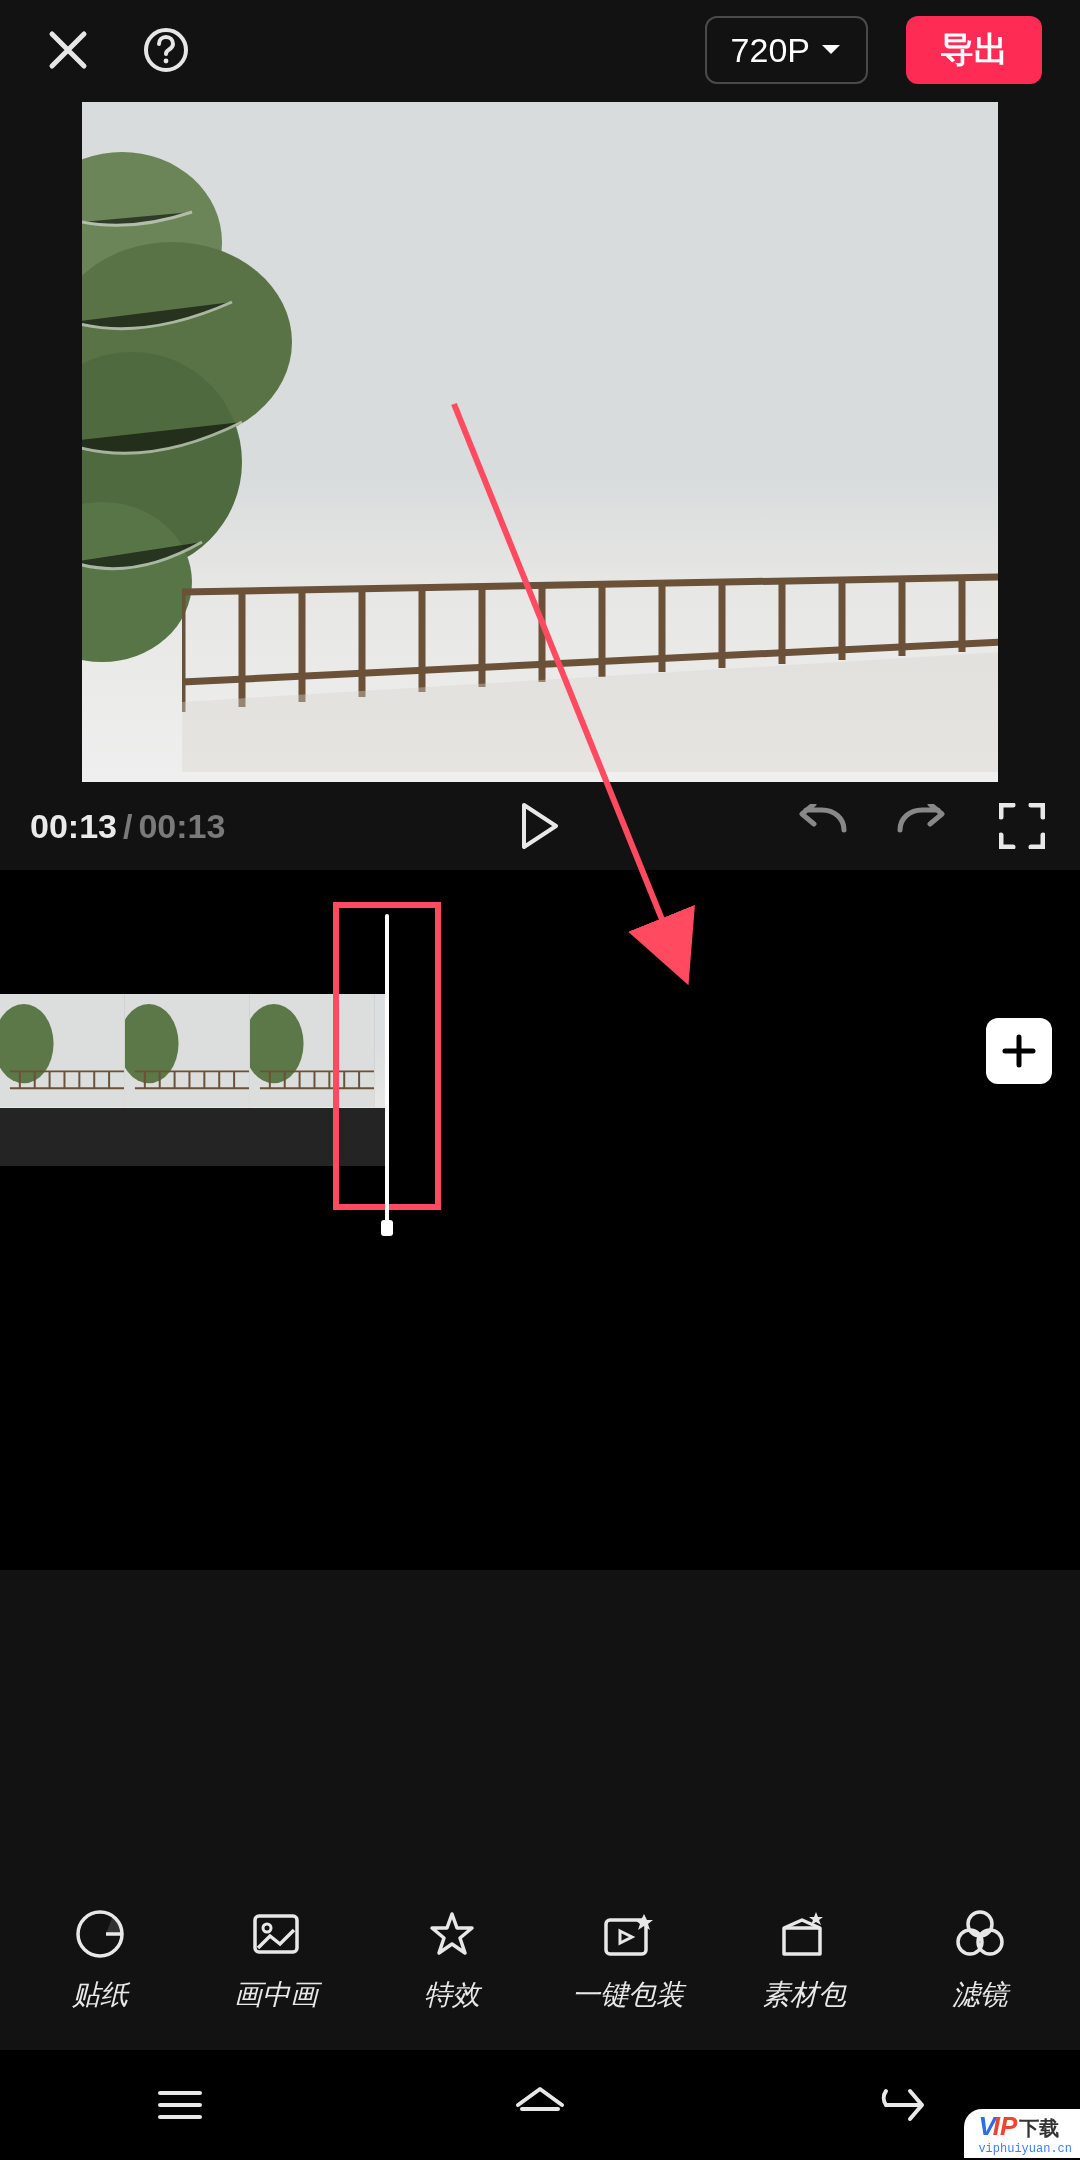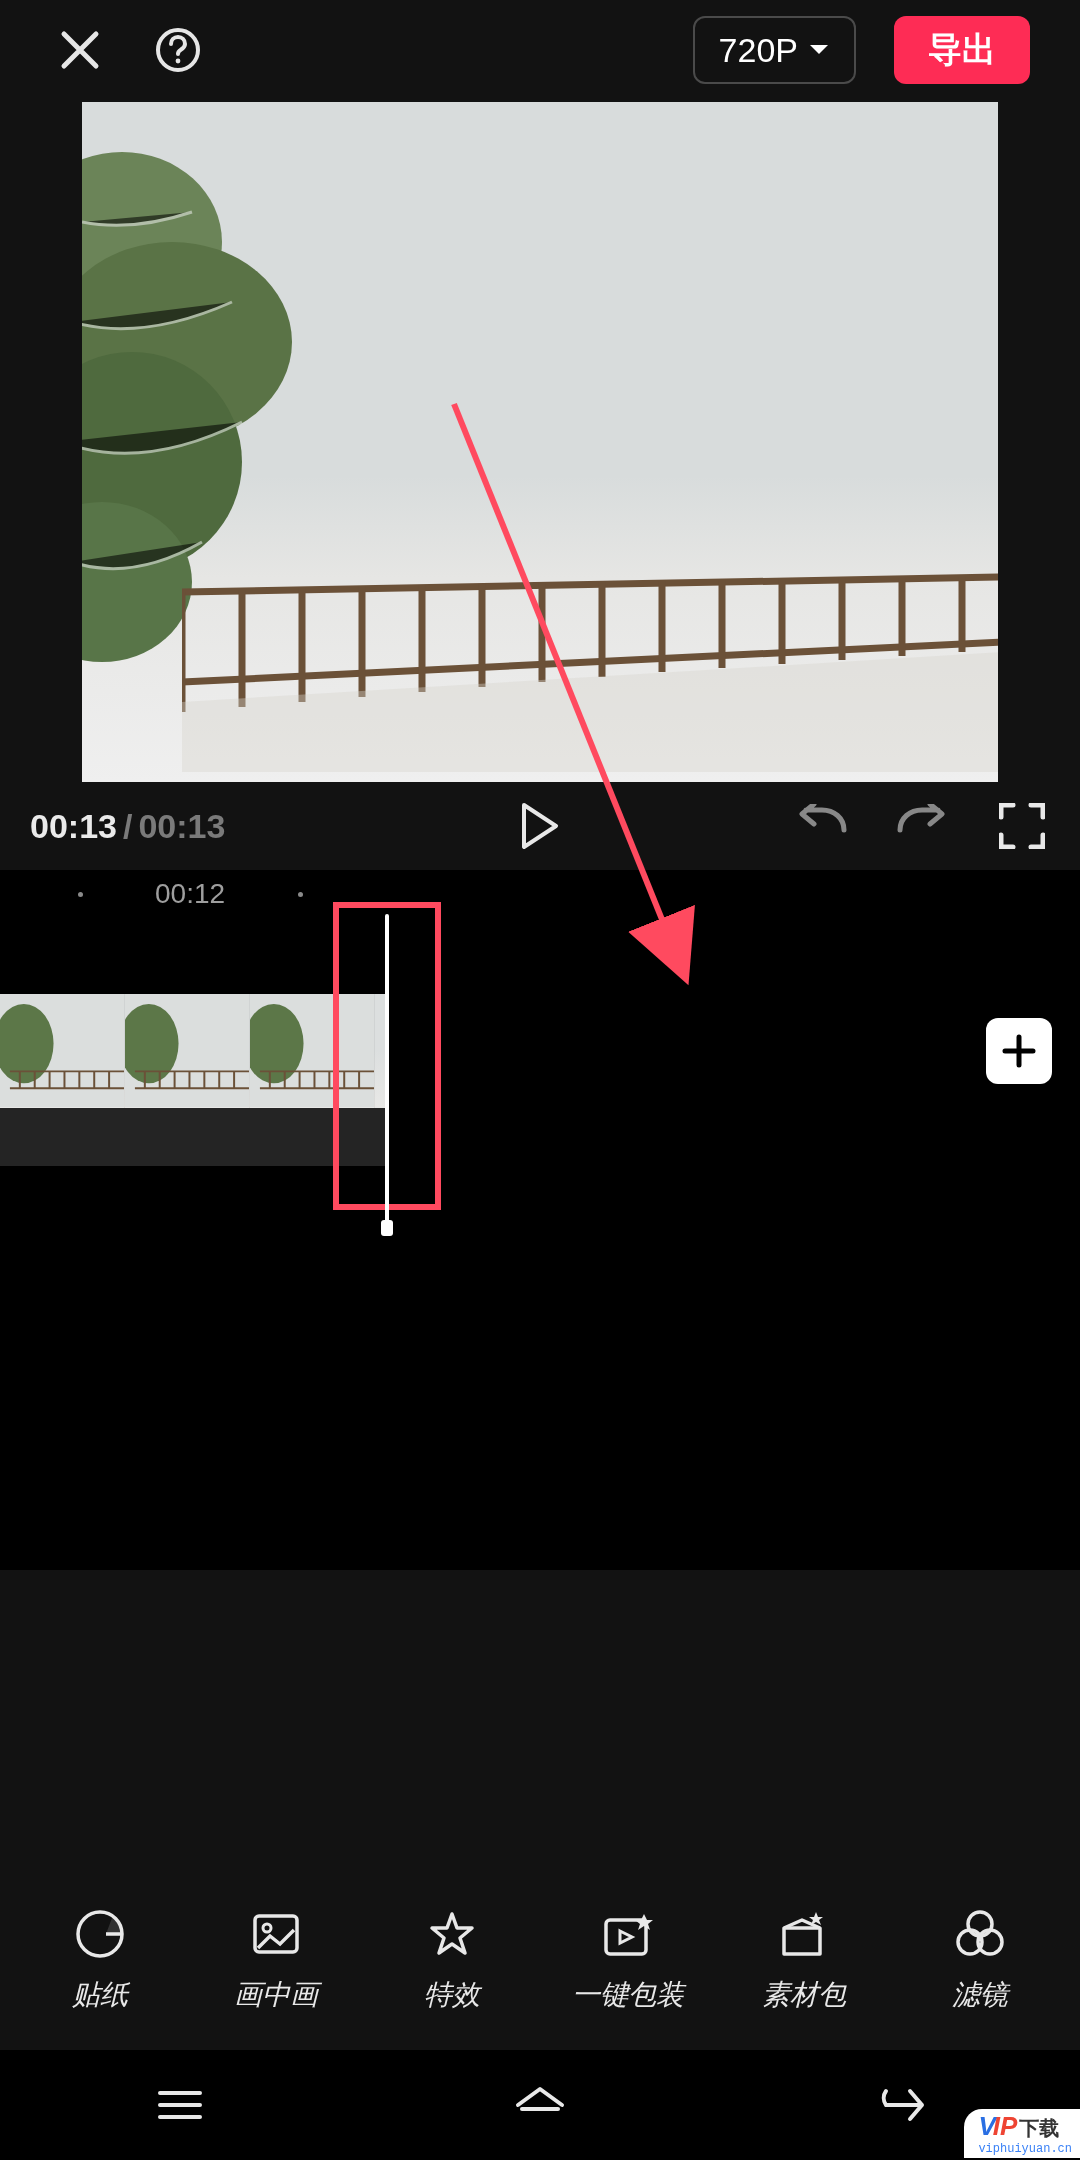--- a/index.html
+++ b/index.html
@@ -1,20 +1,20 @@
 <!DOCTYPE html>
 <html><head>
 <meta charset="utf-8">
 <style>
   * { margin: 0; padding: 0; box-sizing: border-box; }
   html, body { width: 1080px; height: 2160px; background: #000; color: #fff; font-family: -apple-system, "PingFang SC", sans-serif; overflow: hidden; }
   .app { width: 1080px; height: 2160px; position: relative; background: #121212; }
 
   
-  .header { height: 100px; display: flex; align-items: center; padding: 0 50px; background: #121212; }
+  .header { height: 100px; display: flex; align-items: center; padding: 0 38px; background: #121212; }
   .close-btn { width: 60px; height: 60px; display: flex; align-items: center; justify-content: center; }
   .help-btn { width: 60px; height: 60px; display: flex; align-items: center; justify-content: center; margin-left: 38px; }
   .spacer { flex: 1; }
   .res-btn { height: 68px; padding: 0 24px; border: 2px solid #4a4a4a; border-radius: 12px; display: flex; align-items: center; gap: 10px; font-size: 34px; font-weight: 500; color: #fff; }
   .export-btn { height: 68px; padding: 0 34px; background: #fe2c55; border-radius: 12px; display: flex; align-items: center; font-size: 34px; font-weight: 600; margin-left: 38px; }
 
   
   .preview-wrap { width: 100%; display: flex; justify-content: center; margin-top: 2px; }
   .preview { width: 916px; height: 680px; background: linear-gradient(to bottom, #d8dcdc 0%, #d8dcdc 55%, #e6e6e4 70%, #efefef 100%); position: relative; overflow: hidden; }
   .tree { position: absolute; left: -40px; top: 40px; width: 300px; height: 520px; }
@@ -155,25 +155,20 @@
       </div>
       <div>
         <svg width="46" height="46" viewBox="0 0 46 46">
             <path d="M2 14V2h12 M44 14V2H32 M2 32v12h12 M44 32v12H32" stroke="#e8e8e8" stroke-width="5" fill="none" stroke-linecap="round"></path>
           </svg>
       </div>
     </div>
   </div>
 
   <div class="timeline">
-    <div class="ruler">
-      <div class="ruler-dot" style="left:78px;"></div>
-      <div class="ruler-label" style="left:155px;">00:12</div>
-      <div class="ruler-dot" style="left:298px;"></div>
-    </div>
 
     <div class="clips">
       <div class="clip-thumb">
           <svg viewBox="0 0 125 114">
             <rect width="125" height="114" fill="#dbdedd"></rect>
             <ellipse cx="24" cy="50" rx="30" ry="40" fill="#5c7748"></ellipse>
             <g stroke="#6b5138" stroke-width="2">
               <path d="M10 78h115M10 95h115"></path>
               <path d="M20 78v17M35 78v17M50 78v17M65 78v17M80 78v17M95 78v17M110 78v17"></path>
             </g>

